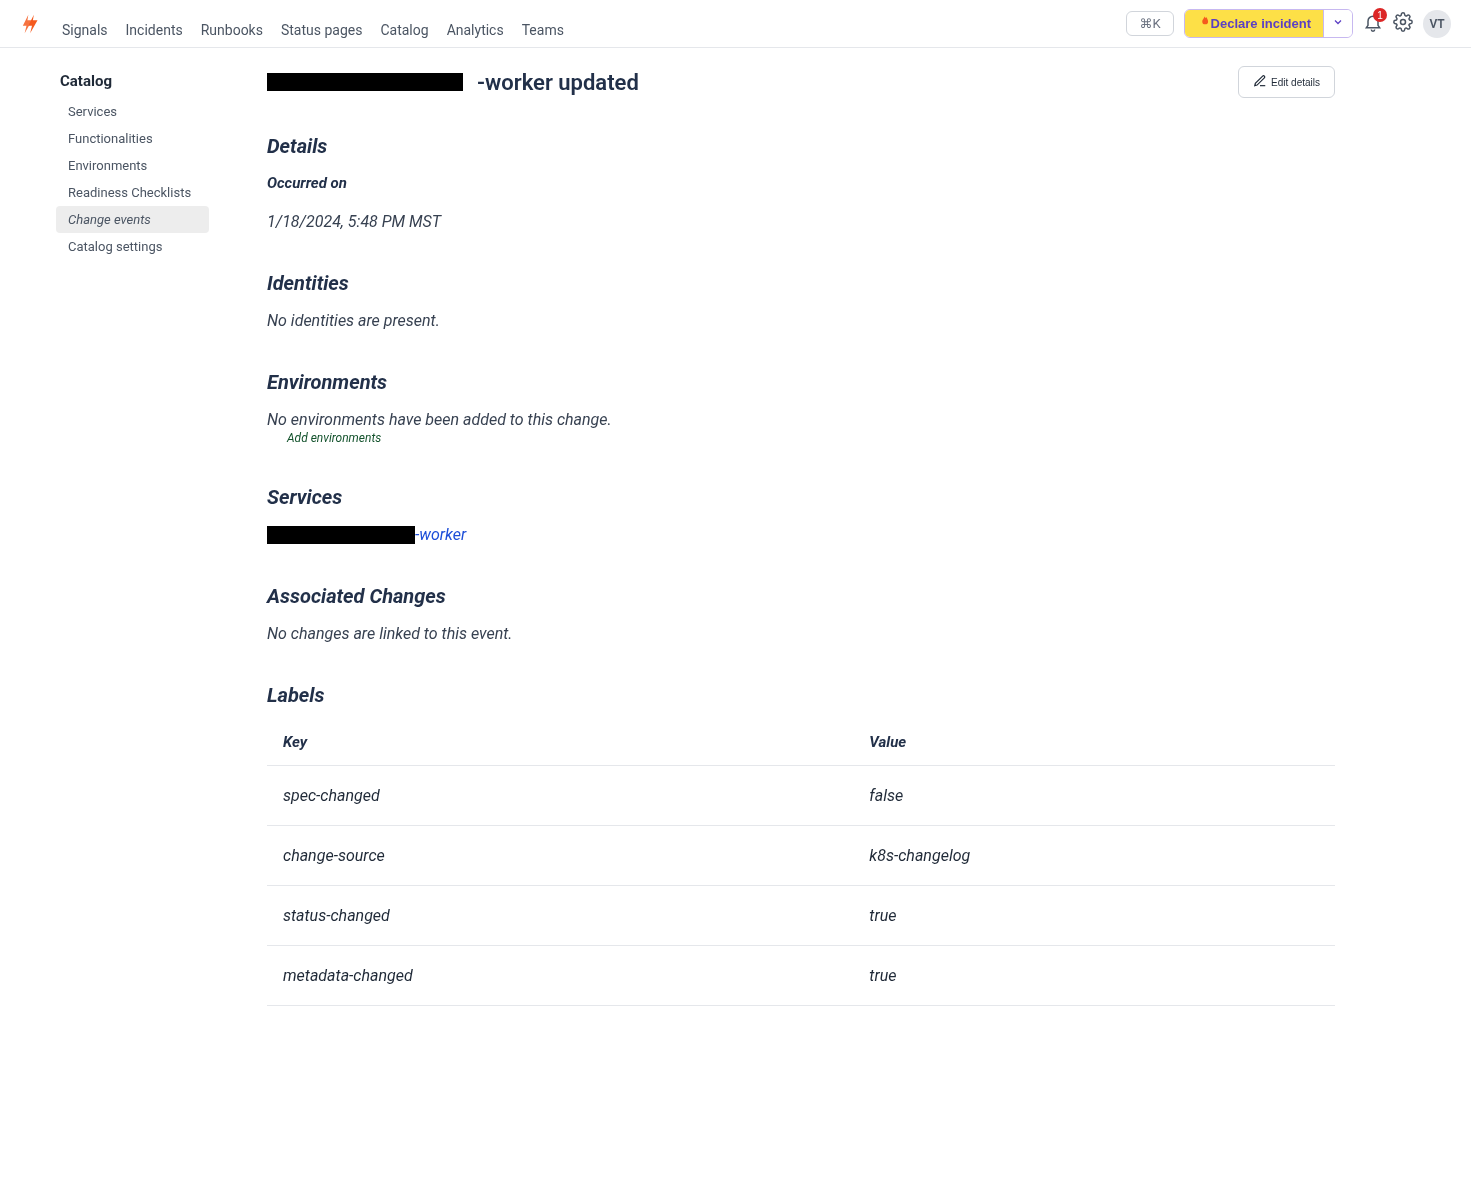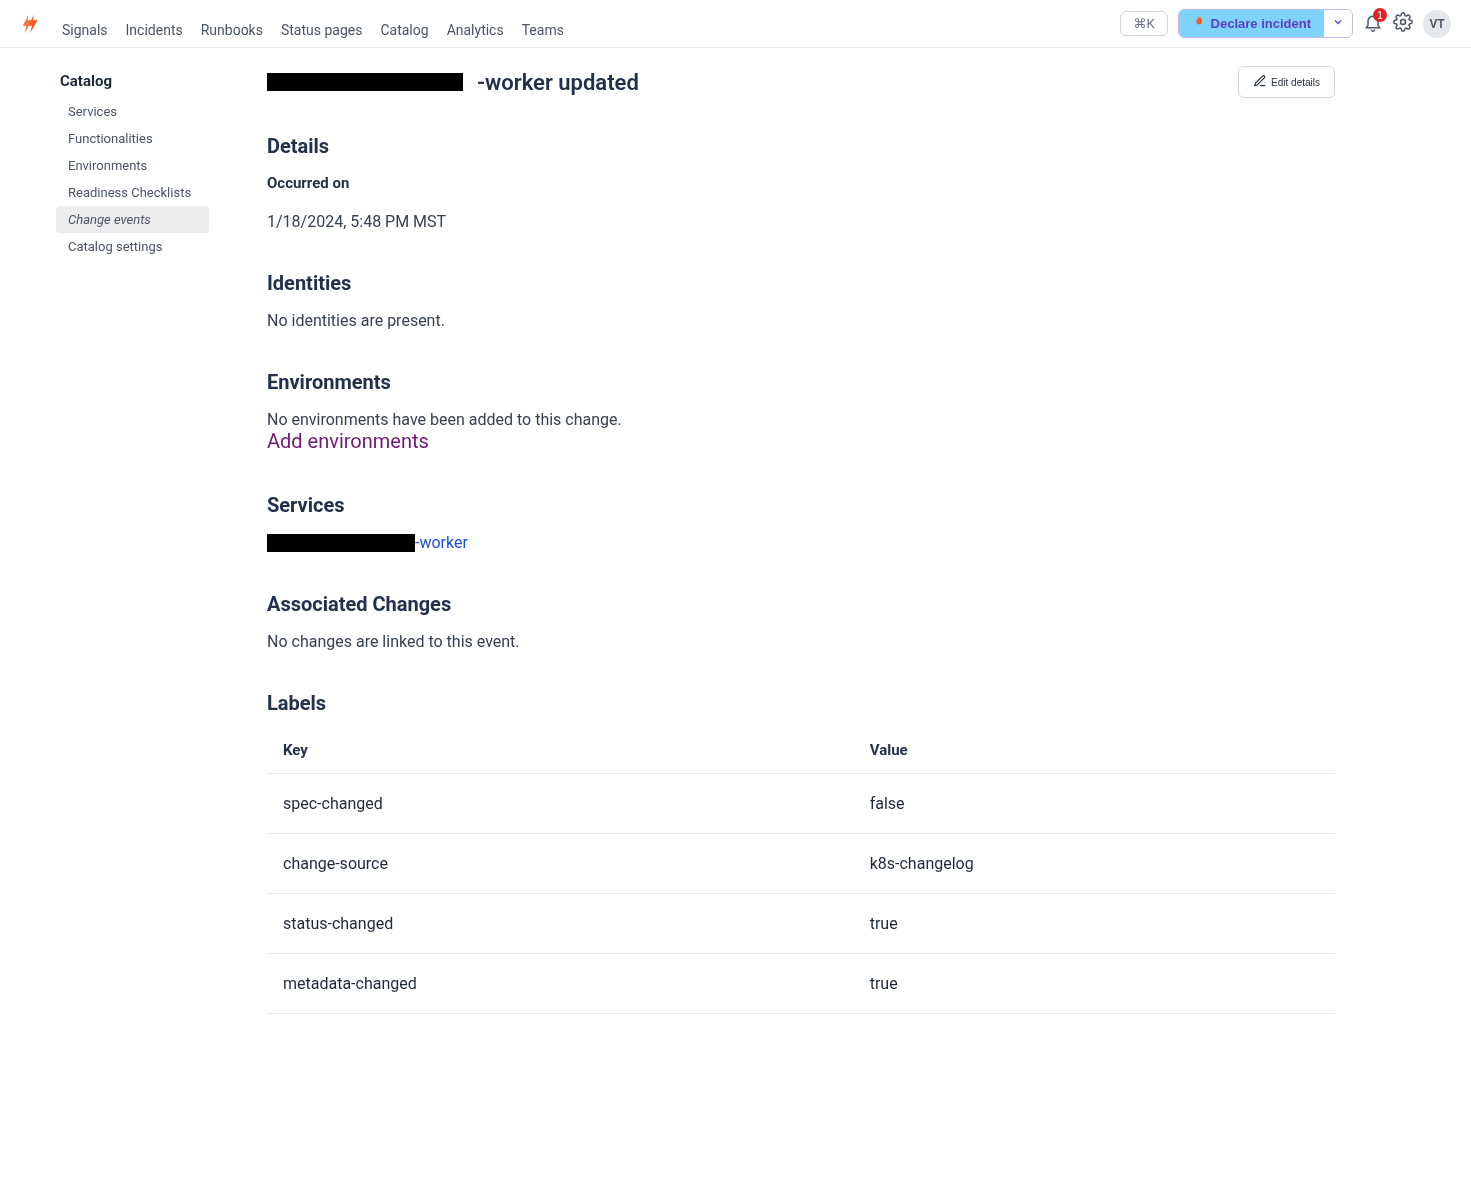--- a/index.html
+++ b/index.html
@@ -26,22 +26,22 @@
     color: #4b5563; text-decoration: none; font-size: 14px;
   }
   .nav-right { margin-left: auto; display:flex; align-items:center; gap:10px; }
   .cmdk {
     border:1px solid #d1d5db; border-radius:6px; padding:4px 12px;
     font-size:13px; color:#6b7280; background:#fff;
     font-family: inherit;
   }
   .declare-group { display:flex; border:1px solid #c7b8f0; border-radius:6px; overflow:hidden; }
   .declare-btn {
-    display:flex; align-items:center; gap:6px;
-    padding:5px 12px; background:#7dd3fc; color:#5b3fc4; font-weight:600;
+    display:flex; align-items:center; 
+    padding:5px 12px; background:#fde047; color:#5b3fc4; font-weight:600;
     border:none; font-size:13px; cursor:pointer;
   }
   .declare-caret {
     border:none; border-left:1px solid #c7b8f0; background:#fff;
     padding:0 8px; color:#5b3fc4; cursor:pointer;
     display:flex; align-items:center; justify-content:center;
   }
   .icon-btn { background:none; border:none; cursor:pointer; color:#4b5563; display:flex; align-items:center; position:relative; }
   .badge {
     position:absolute; top:-4px; right:-4px;
@@ -89,28 +89,28 @@
   .title-wrap { display:flex; align-items:center; gap:14px; }
   .redact-lg { width:196px; height:18px; background:#000; display:inline-block; }
   .page-title { font-size:22px; font-weight:600; color:#223049; }
   .edit-btn {
     margin-left:auto;
     border:1px solid #d1d5db; border-radius:6px;
     background:#fff; padding:7px 14px;
     font-size:10px; font-weight:500; color:#1f2937;
     display:flex; align-items:center; gap:4px; cursor:pointer;
   }
-  .section { margin-bottom: 40px; }
+  .section { margin-bottom: 40px; font-style: italic; }
   .section h2 {
     font-size:20px; font-weight:700; color:#223049;
     margin-bottom: 16px;
   }
   .sub-label { font-weight:700; font-size:15px; color:#223049; margin-bottom:20px; }
   .body-text { font-size:16px; color:#374151; }
-  .link { color:#701a75; text-decoration:none; font-size:20px; cursor:pointer; }
+  .link { color:#14532d; text-decoration:none; font-size:12px; cursor:pointer;margin-left:20px; }
   .service-line { display:flex; align-items:center; gap:0; }
   .redact-sm { width:148px; height:18px; background:#000; display:inline-block; }
   .service-link { color:#1d4ed8; text-decoration:none; font-size:16px; }
   table.labels {
     width:100%; border-collapse:collapse; margin-top:10px;
   }
   table.labels th {
     text-align:left; font-size:15px; font-weight:700; color:#223049;
     padding: 10px 16px 14px 16px;
   }

